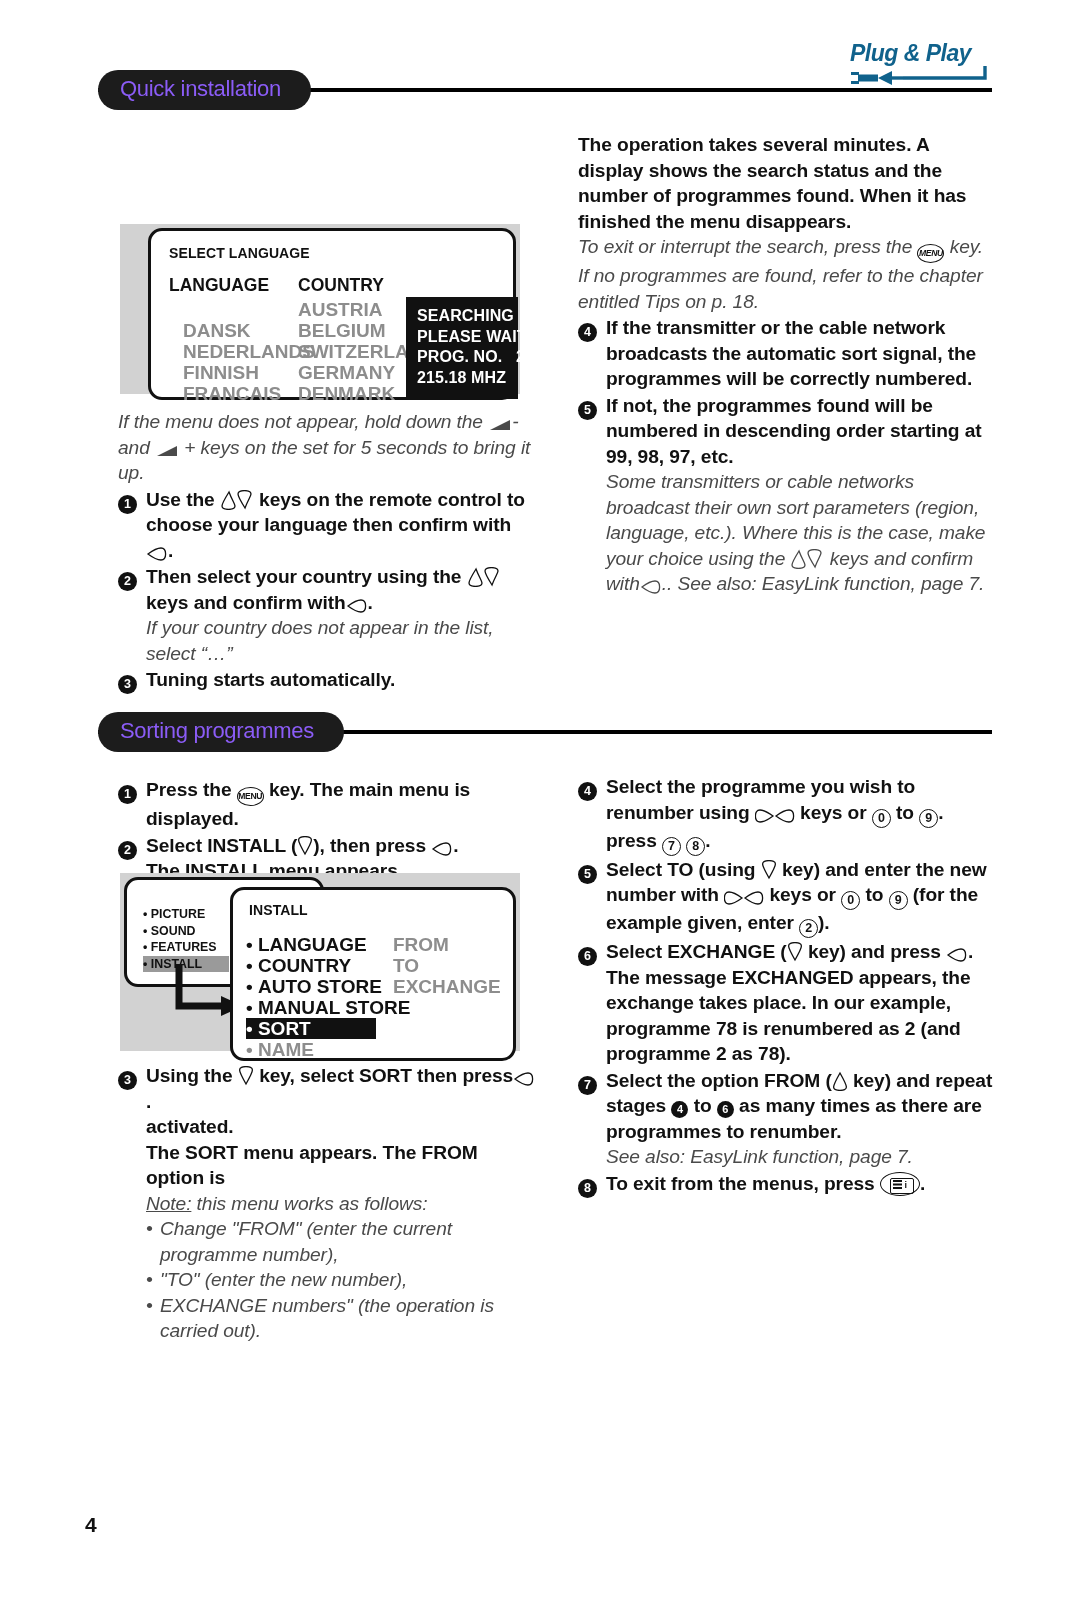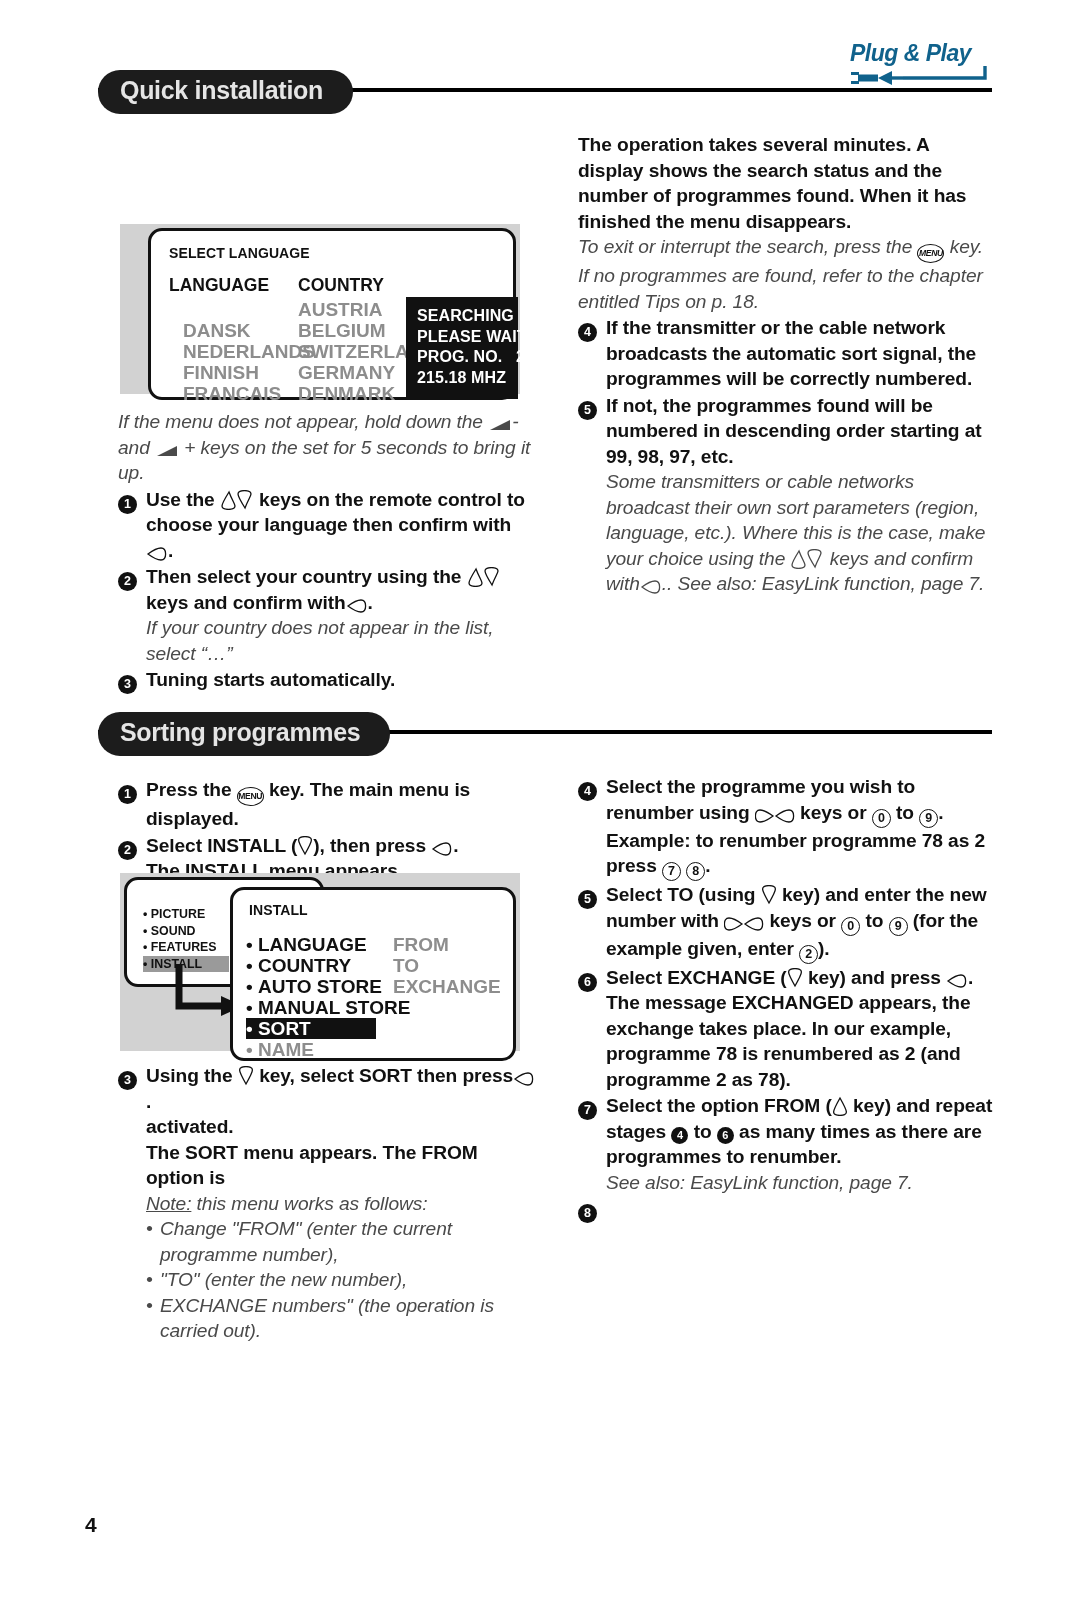--- a/index.html
+++ b/index.html
@@ -21,24 +21,24 @@
   .brand svg { display:block; }
 
   
   .banner-wrap { position:absolute; left:98px; right:88px; }
   .banner-rule {
     position:absolute; left:0; right:0; top:18px;
     border-top:4px solid #000;
   }
   .banner {
     position:relative; display:inline-block;
-    background:#1c1c1c; color:#e5e5e5;
+    background:#1c1c1c; color:#8b5cf6;
     border-radius:28px;
     padding:6px 30px 9px 22px;
-    font-size:25px; font-weight:bold; letter-spacing:-0.3px;
+    font-size:22px; font-weight:normal; letter-spacing:-0.3px;
     line-height:1.15;
     z-index:2;
   }
 
   
   .col { position:absolute; font-size:19.2px; line-height:25.5px; }
   .col-left  { left:118px; width:415px; }
   .col-right { left:578px; width:412px; }
 
   p { margin:0; }
@@ -371,21 +371,20 @@
         <span>Select the programme you wish to renumber</span>
         <span>using</span>
         <span class="gl"><svg width="40" height="14" viewBox="0 0 40 14">
               <path d="M18 7 C12 2.5 8 1 5 1 C1.6 1 0.4 4 0.4 7 C0.4 10 1.6 13 5 13 C8 13 12 11.5 18 7 Z" fill="none" stroke="#111" stroke-width="1.3"></path>
               <path d="M21 7 C27 2.5 31 1 34 1 C37.4 1 38.6 4 38.6 7 C38.6 10 37.4 13 34 13 C31 13 27 11.5 21 7 Z" fill="none" stroke="#111" stroke-width="1.3"></path>
             </svg></span>
         <span>keys or</span>
         <span class="keydigit">0</span>
         <span>to</span>
         <span class="keydigit">9</span><span>.</span>
-        <div>Example: to renumber programme 78 as 2</div>
         <div>
           <span>press</span>
           <span class="keydigit">7</span>
           <span class="keydigit">8</span><span>.</span>
         </div>
       </div>
     </div>
 
     <div class="step">
       <div class="num"><span class="cnum">5</span></div>
@@ -440,19 +439,23 @@
           <span class="cnum-sm">6</span>
           <span>as many times as there are</span>
         </div>
         <div>programmes to renumber.</div>
         <div class="note">See also: EasyLink function, page 7.</div>
       </div>
     </div>
 
     <div class="step">
       <div class="num"><span class="cnum">8</span></div>
+      <div class="txt body-text">
+        <span>To exit from the menus, press</span>
+        <span class="exitkey"><i></i><b>i</b></span><span>.</span>
+      </div>
     </div>
 
   </div>
 
   <div class="pagenum">4</div>
 
 </div>
 
 </body></html>

